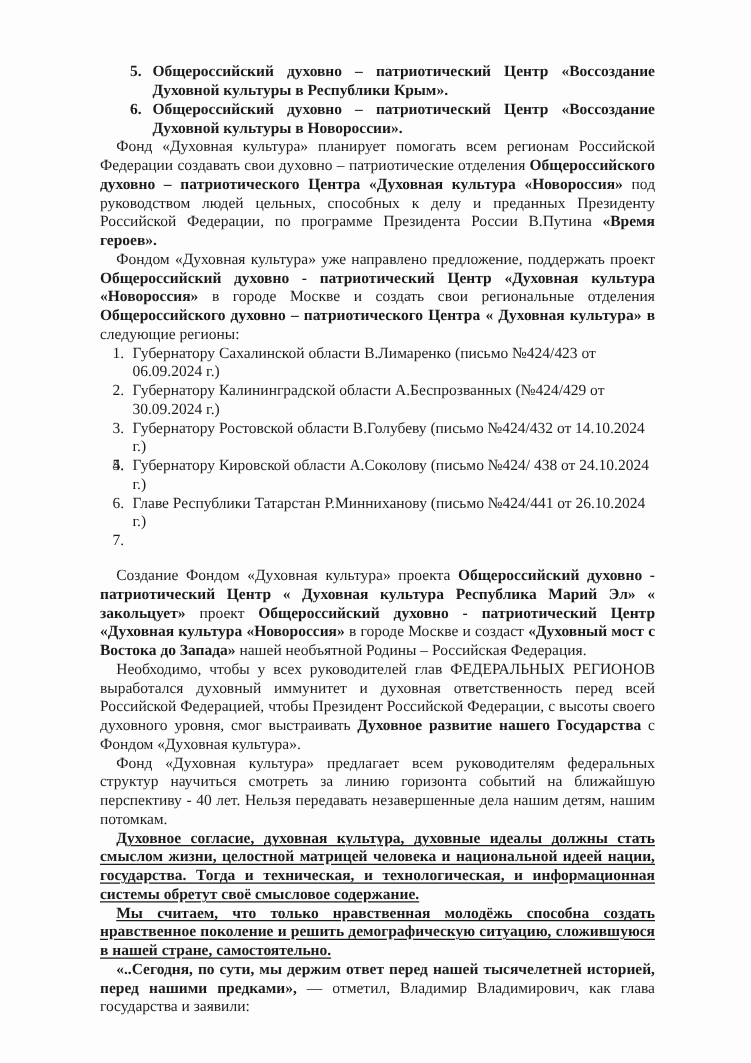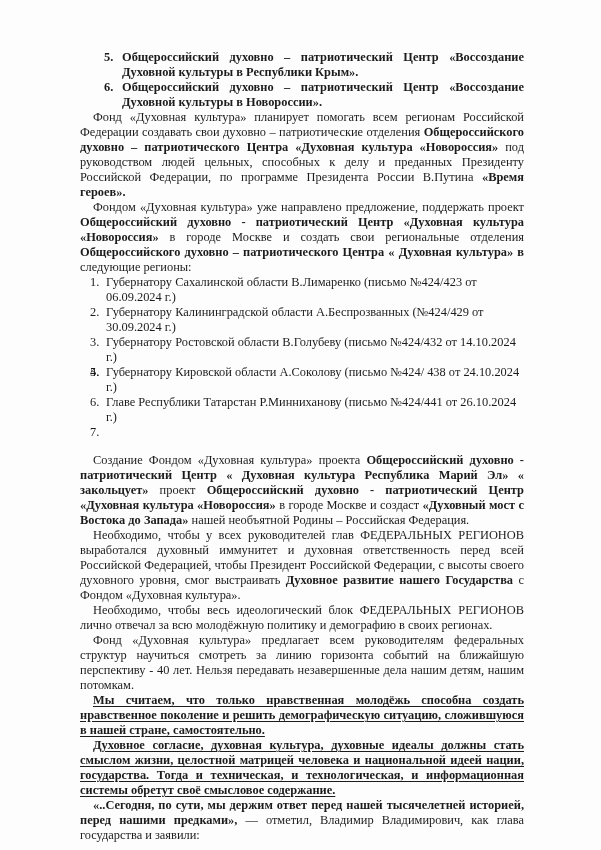--- a/index.html
+++ b/index.html
@@ -70,19 +70,18 @@
       <div class="li"><span class="marker">1.</span><span class="">Губернатору Сахалинской области В.Лимаренко (письмо №424/423 от 06.09.2024 г.)</span></div>
       <div class="li"><span class="marker">2.</span><span class="">Губернатору Калининградской области А.Беспрозванных (№424/429 от 30.09.2024 г.)</span></div>
       <div class="li"><span class="marker">3.</span><span class="">Губернатору Ростовской области В.Голубеву (письмо №424/432 от 14.10.2024 г.)</span></div>
       <div class="li"><span class="marker">4.</span></div>
       <div class="li"><span class="marker">5.</span><span class="">Губернатору Кировской области А.Соколову (письмо №424/ 438 от 24.10.2024 г.)</span></div>
       <div class="li"><span class="marker">6.</span><span class="">Главе Республики Татарстан Р.Минниханову (письмо №424/441 от 26.10.2024 г.)</span></div>
       <div class="li"><span class="marker">7.</span></div>
       <div class="spacer"></div>
       <div class="para"><span class="">Создание Фондом «Духовная культура» проекта </span><span class=" r-b">Общероссийский духовно - патриотический Центр « Духовная культура Республика Марий Эл»</span><span class=" r-b"> « </span><span class=" r-b r-i">закольцует</span><span class=" r-b">»</span><span class=""> проект </span><span class=" r-b">Общероссийский духовно - патриотический Центр «Духовная культура «Новороссия»</span><span class=""> в городе Москве и создаст </span><span class=" r-b">«Духовный мост с Востока до Запада»</span><span class=""> нашей необъятной Родины – Российская Федерация.</span></div>
       <div class="para"><span class="">Необходимо, чтобы у всех  руководителей глав ФЕДЕРАЛЬНЫХ РЕГИОНОВ выработался духовный иммунитет и духовная ответственность перед всей Российской Федерацией, чтобы  Президент Российской Федерации, с высоты своего духовного уровня, смог выстраивать </span><span class=" r-b">Духовное развитие нашего Государства</span><span class=""> с Фондом «Духовная культура».</span></div>
-      <div class="para"><span class="">Необходимо, чтобы весь идеологический блок ФЕДЕРАЛЬНЫХ РЕГИОНОВ лично отвечал за всю молодёжную политику и демографию в своих регионах.</span></div>
       <div class="para"><span class="">Фонд «Духовная культура» предлагает всем руководителям федеральных структур научиться смотреть за линию горизонта событий на ближайшую перспективу - 40 лет. Нельзя передавать незавершенные дела нашим детям, нашим потомкам.</span></div>
+      <div class="para"><span class=" r-b r-i r-u">Духовное согласие, духовная культура, духовные идеалы должны стать смыслом жизни, целостной матрицей человека и национальной идеей нации, государства. Тогда и техническая, и технологическая, и информационная системы обретут своё смысловое содержание.</span></div>
       <div class="para"><span class=" r-b r-i r-u">Мы считаем, что только нравственная молодёжь способна создать нравственное поколение и решить демографическую ситуацию, сложившуюся в нашей стране, самостоятельно.</span></div>
-      <div class="para"><span class=" r-b r-i r-u">Духовное согласие, духовная культура, духовные идеалы должны стать смыслом жизни, целостной матрицей человека и национальной идеей нации, государства. Тогда и техническая, и технологическая, и информационная системы обретут своё смысловое содержание.</span></div>
       <div class="para"><span class=" r-b r-i">«..Сегодня, по сути, мы держим ответ перед нашей тысячелетней историей, перед нашими предками»,</span><span class=""> — отметил, Владимир Владимирович, как глава государства и заявили: </span></div>
     </div>
 </div>
 
 </body></html>

